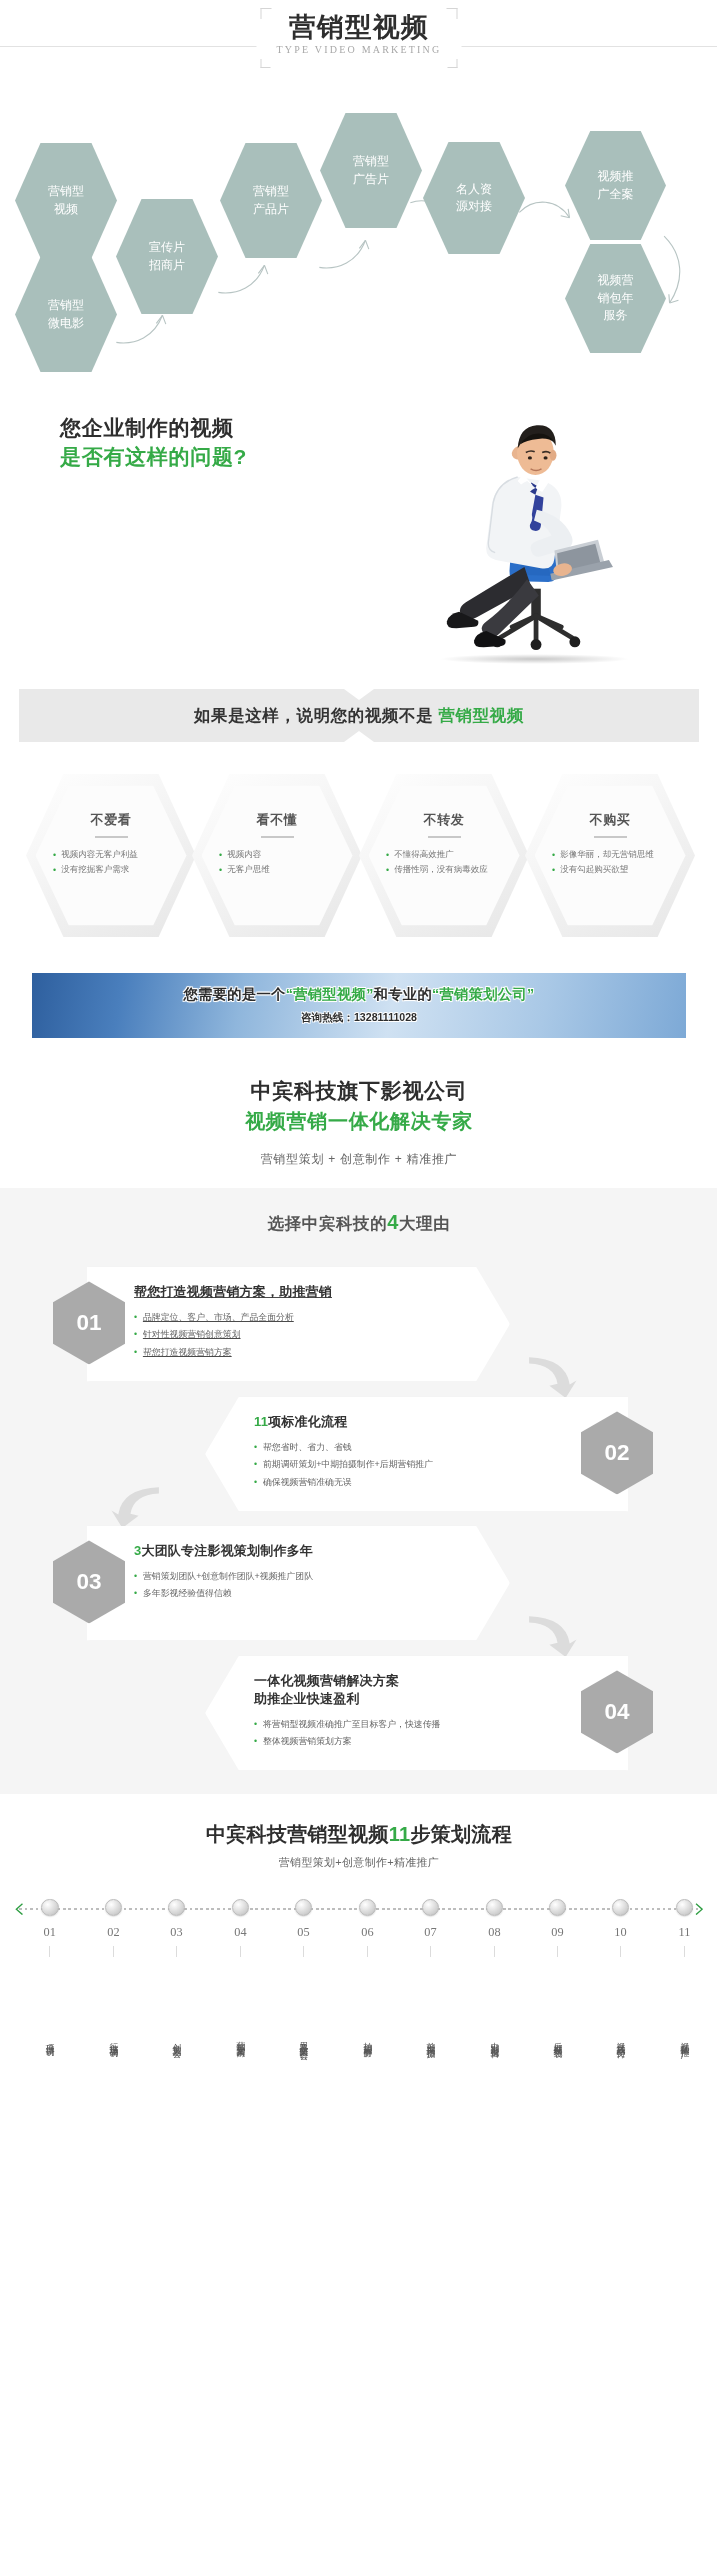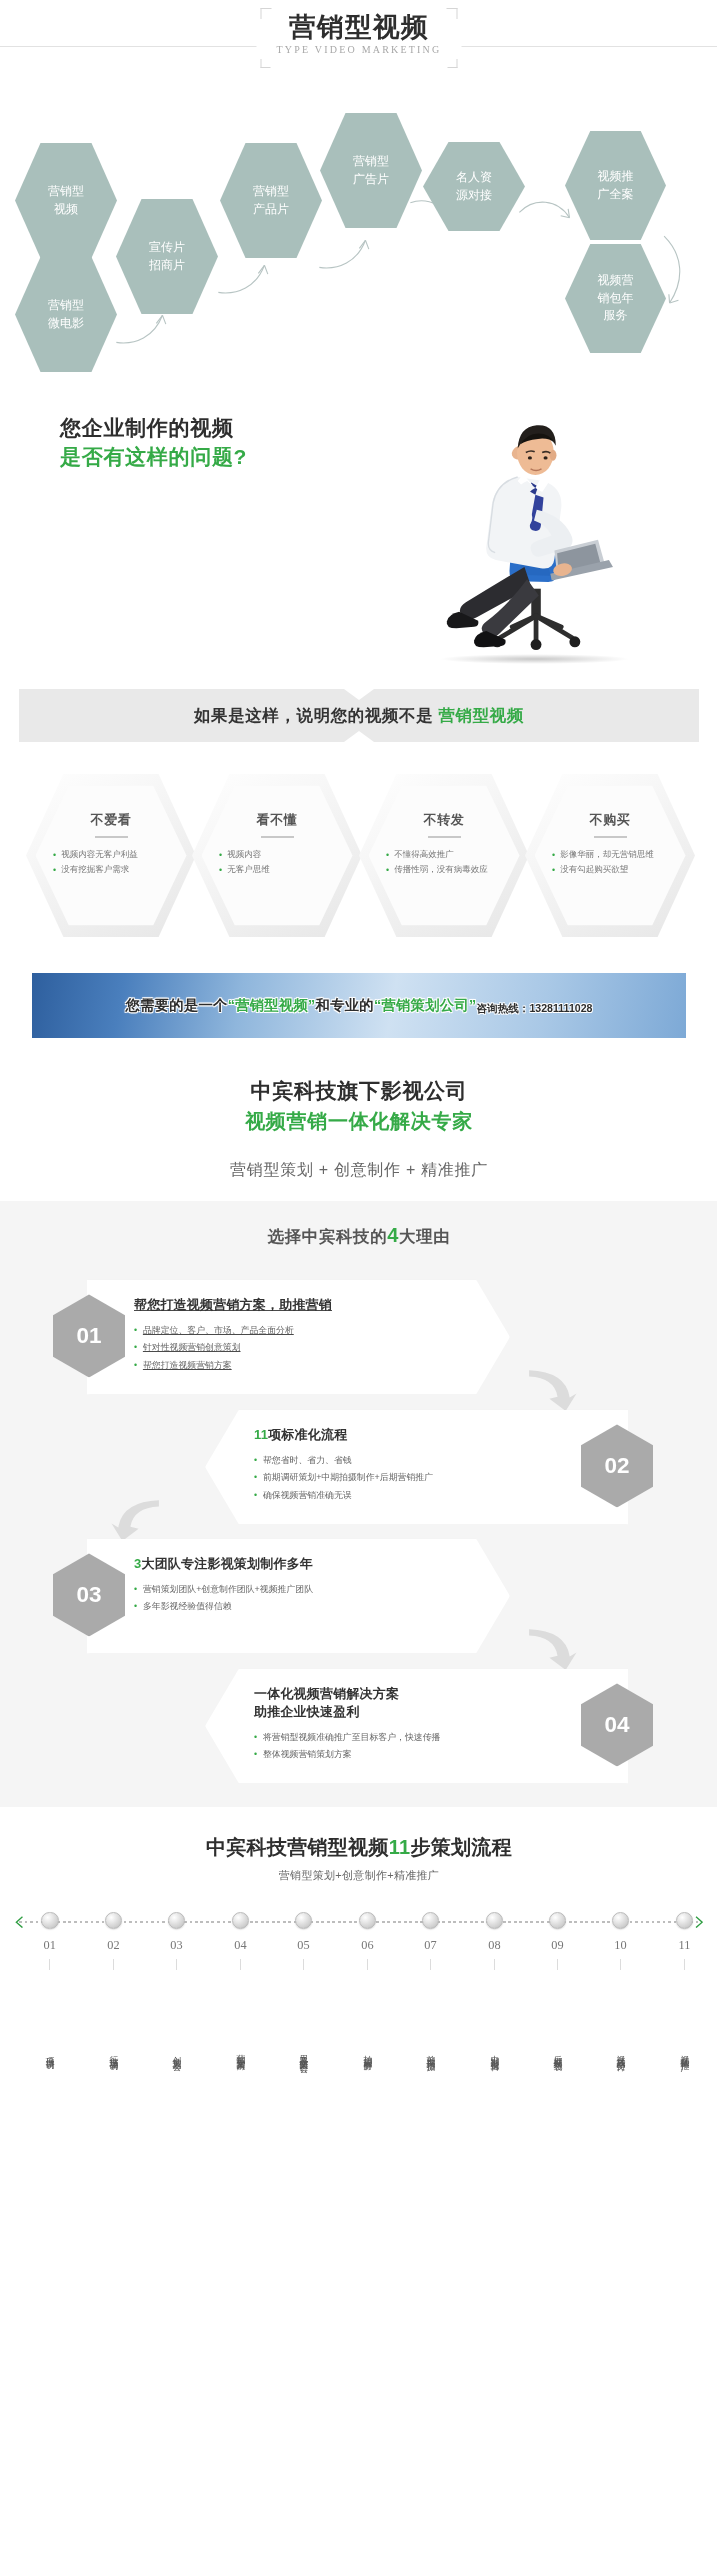--- a/index.html
+++ b/index.html
@@ -73,32 +73,32 @@
   .pcard h4 { font-size:13px; color:#555; font-weight:bold; letter-spacing:0.7px; }
   .pcard .ln { width:33px; height:2px; background:#c8c8c8; margin:7.5px auto 8.9px; }
   .pcard ul { list-style:none; text-align:left; padding-left:27px; }
   .pcard li { font-size:8.5px; color:#777; line-height:1.8; position:relative; padding-left:8.2px; }
   .pcard li:before { content:"•"; color:#35aa47; position:absolute; left:0; font-size:8.9px; }
 
   
   .sec-cta { padding:6.8px 0 16.4px; }
   .cta { margin:0 32px; height:65px; position:relative; overflow:hidden;
          background:linear-gradient(100deg,#2e5f9e 0%,#4a7fbd 14%,#8fb6dc 32%,#cfe1f2 55%,#a9c8e6 78%,#7da9d6 100%);
-         display:flex; align-items:center; justify-content:center; }
+         display:flex; flex-direction:column; align-items:center; justify-content:center; }
   .cta-1 { font-size:14.3px; font-weight:bold; color:#2d2d2d; letter-spacing:0.3px;
            text-shadow:-0.7px -0.7px 0 #fff,0.7px -0.7px 0 #fff,-0.7px 0.7px 0 #fff,0.7px 0.7px 0 #fff,0 0 2.7px #fff; }
   .cta-1 .g { color:#35aa47; }
   .cta-2 { font-size:10.6px; font-weight:bold; color:#2d2d2d; margin-top:6.8px;
            text-shadow:-0.7px -0.7px 0 #fff,0.7px -0.7px 0 #fff,-0.7px 0.7px 0 #fff,0.7px 0.7px 0 #fff; }
 
   
   .sec-co { text-align:center; padding:23px 0 20.5px; }
   .co-1 { font-size:21px; font-weight:bold; color:#2e2e2e; letter-spacing:0.7px; }
   .co-2 { font-size:20px; font-weight:bold; color:#35aa47; letter-spacing:0.7px; margin-top:2.7px; }
-  .co-3 { font-size:16px; color:#666; margin-top:25px; letter-spacing:0.7px; }
+  .co-3 { font-size:12px; color:#666; margin-top:16px; letter-spacing:0.7px; }
 
   
   .sec-reason { background:#f5f5f5; padding:23px 0 31px; position:relative; }
   .reason-h { text-align:center; font-size:16.4px; font-weight:bold; color:#555; letter-spacing:0.7px; margin-bottom:23px; }
   .reason-h .g { color:#35aa47; font-size:20px; }
   .rwrap { position:relative; height:505px; }
   .rrow { position:absolute; width:718px; height:130px; }
   .rbox { position:absolute; width:423px; height:115px; background:#fff;
           box-shadow:1.4px 2px 4.1px rgba(0,0,0,.10); }
   .rbox.lshape{ clip-path:polygon(0 0,389px 0,423px 50%,389px 100%,0 100%); }
@@ -201,21 +201,21 @@
 招商片</span>
       </div>
       <div class="hx" style="left: 220px; top: 41px; width: 102px; height: 115px;">
         <span style="white-space: pre-line;">营销型
 产品片</span>
       </div>
       <div class="hx" style="left: 320px; top: 11px; width: 102px; height: 115px;">
         <span style="white-space: pre-line;">营销型
 广告片</span>
       </div>
-      <div class="hx" style="left: 423px; top: 40px; width: 102px; height: 89px;">
+      <div class="hx" style="left: 423px; top: 40px; width: 102px; height: 112px;">
         <span style="white-space: pre-line;">名人资
 源对接</span>
       </div>
       <div class="hx" style="left: 565px; top: 29px; width: 101px; height: 109px;">
         <span style="white-space: pre-line;">视频推
 广全案</span>
       </div>
       <div class="hx" style="left: 565px; top: 142px; width: 101px; height: 109px;">
         <span style="white-space: pre-line;">视频营
 销包年

